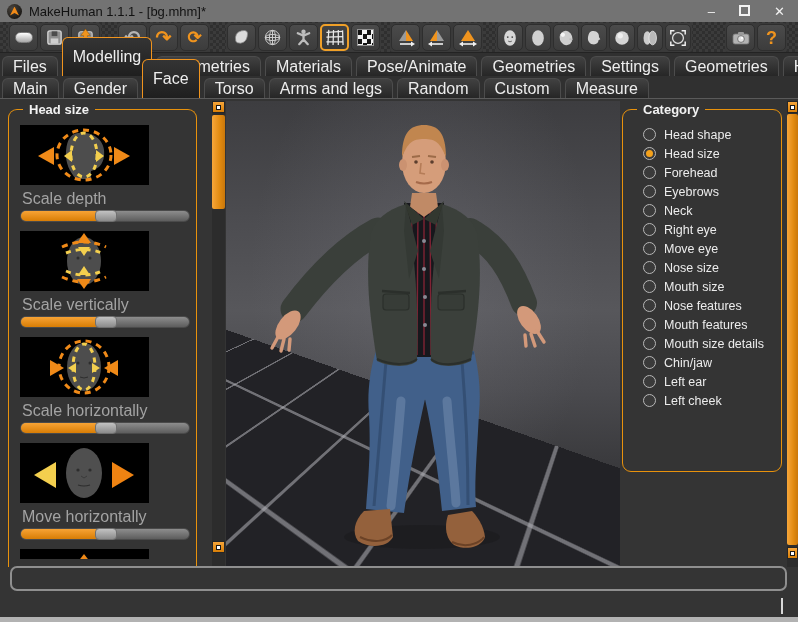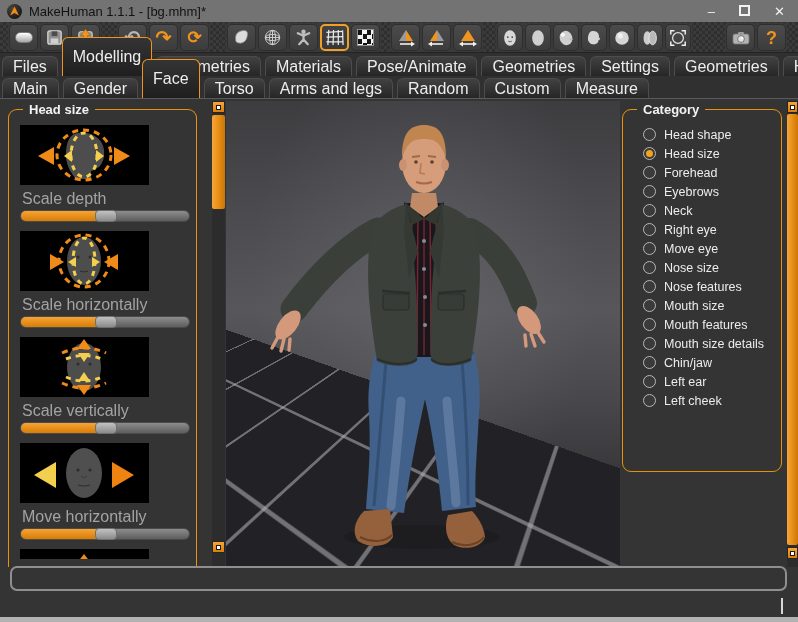--- a/index.html
+++ b/index.html
@@ -333,42 +333,20 @@
           <div class="slider">
             <div class="slider-fill" style="width: 45%;"></div>
             <div class="slider-handle" style="left: 45%;"></div>
           </div>
         </div>
 
         <div class="mod-block">
           <div class="preview">
             <svg width="129" height="60" viewBox="0 0 129 60">
               <ellipse cx="64" cy="30" rx="17" ry="24" fill="#4d4d4d"></ellipse>
-              <circle cx="58" cy="26" r="1.5" fill="#2d2d2d"></circle>
-                <circle cx="70" cy="26" r="1.5" fill="#2d2d2d"></circle>
-              <path d="M60,40 Q64,42 68,40" stroke="#2d2d2d" stroke-width="1" fill="none"></path>
-              <ellipse cx="64" cy="30" rx="25" ry="26" fill="none" stroke="#f08a18" stroke-width="3" stroke-dasharray="6 5"></ellipse>
-              <ellipse cx="64" cy="30" rx="11" ry="23" fill="none" stroke="#f3cf4e" stroke-width="3" stroke-dasharray="5 5"></ellipse>
-              <polygon points="30,23 30,39 44,31" fill="#f08a18"></polygon>
-              <polygon points="98,23 98,39 84,31" fill="#f08a18"></polygon>
-              <polygon points="56,26 56,36 48,31" fill="#f3cf4e"></polygon>
-              <polygon points="72,26 72,36 80,31" fill="#f3cf4e"></polygon>
-            </svg>
-          </div>
-          <div class="mod-label">Scale horizontally</div>
-          <div class="slider">
-            <div class="slider-fill" style="width: 45%;"></div>
-            <div class="slider-handle" style="left: 45%;"></div>
-          </div>
-        </div>
-
-        <div class="mod-block">
-          <div class="preview">
-            <svg width="129" height="60" viewBox="0 0 129 60">
-              <ellipse cx="64" cy="30" rx="17" ry="24" fill="#4d4d4d"></ellipse>
               <circle cx="58" cy="27" r="1.5" fill="#2d2d2d"></circle>
                 <circle cx="70" cy="27" r="1.5" fill="#2d2d2d"></circle>
               <path d="M42,16 Q64,6 86,16" stroke="#f08a18" stroke-width="3" stroke-dasharray="6 5" fill="none"></path>
               <path d="M46,22 Q64,15 82,22" stroke="#f3cf4e" stroke-width="3" stroke-dasharray="5 5" fill="none"></path>
               <path d="M42,46 Q64,56 86,46" stroke="#f08a18" stroke-width="3" stroke-dasharray="6 5" fill="none"></path>
               <path d="M46,40 Q64,48 82,40" stroke="#f3cf4e" stroke-width="3" stroke-dasharray="5 5" fill="none"></path>
               <polygon points="57,12 71,12 64,2" fill="#f08a18"></polygon>
               <polygon points="58,16 70,16 64,25" fill="#f3cf4e"></polygon>
               <polygon points="58,44 70,44 64,35" fill="#f3cf4e"></polygon>
               <polygon points="57,48 71,48 64,58" fill="#f08a18"></polygon>
@@ -377,20 +355,42 @@
           <div class="mod-label">Scale vertically</div>
           <div class="slider">
             <div class="slider-fill" style="width: 45%;"></div>
             <div class="slider-handle" style="left: 45%;"></div>
           </div>
         </div>
 
         <div class="mod-block">
           <div class="preview">
             <svg width="129" height="60" viewBox="0 0 129 60">
+              <ellipse cx="64" cy="30" rx="17" ry="24" fill="#4d4d4d"></ellipse>
+              <circle cx="58" cy="26" r="1.5" fill="#2d2d2d"></circle>
+                <circle cx="70" cy="26" r="1.5" fill="#2d2d2d"></circle>
+              <path d="M60,40 Q64,42 68,40" stroke="#2d2d2d" stroke-width="1" fill="none"></path>
+              <ellipse cx="64" cy="30" rx="25" ry="26" fill="none" stroke="#f08a18" stroke-width="3" stroke-dasharray="6 5"></ellipse>
+              <ellipse cx="64" cy="30" rx="11" ry="23" fill="none" stroke="#f3cf4e" stroke-width="3" stroke-dasharray="5 5"></ellipse>
+              <polygon points="30,23 30,39 44,31" fill="#f08a18"></polygon>
+              <polygon points="98,23 98,39 84,31" fill="#f08a18"></polygon>
+              <polygon points="56,26 56,36 48,31" fill="#f3cf4e"></polygon>
+              <polygon points="72,26 72,36 80,31" fill="#f3cf4e"></polygon>
+            </svg>
+          </div>
+          <div class="mod-label">Scale horizontally</div>
+          <div class="slider">
+            <div class="slider-fill" style="width: 45%;"></div>
+            <div class="slider-handle" style="left: 45%;"></div>
+          </div>
+        </div>
+
+        <div class="mod-block">
+          <div class="preview">
+            <svg width="129" height="60" viewBox="0 0 129 60">
               <ellipse cx="64" cy="30" rx="18" ry="25" fill="#4f4f4f"></ellipse>
               <circle cx="58" cy="27" r="1.6" fill="#2d2d2d"></circle>
                 <circle cx="70" cy="27" r="1.6" fill="#2d2d2d"></circle>
               <path d="M58,42 Q64,44 70,42" stroke="#2d2d2d" stroke-width="1.2" fill="none"></path>
               <path d="M61,33 L64,35 L67,33" stroke="#3a3a3a" stroke-width="1" fill="none"></path>
               <polygon points="36,19 36,45 14,32" fill="#f3cf4e"></polygon>
               <polygon points="92,19 92,45 114,32" fill="#ef8312"></polygon>
             </svg>
           </div>
           <div class="mod-label">Move horizontally</div>
@@ -509,25 +509,25 @@
         <div class="radio-row">
             <span class="radio"></span>
             <span class="radio-label">Move eye</span>
           </div>
         <div class="radio-row">
             <span class="radio"></span>
             <span class="radio-label">Nose size</span>
           </div>
         <div class="radio-row">
             <span class="radio"></span>
+            <span class="radio-label">Mouth size</span>
+          </div>
+        <div class="radio-row">
+            <span class="radio"></span>
             <span class="radio-label">Nose features</span>
-          </div>
-        <div class="radio-row">
-            <span class="radio"></span>
-            <span class="radio-label">Mouth size</span>
           </div>
         <div class="radio-row">
             <span class="radio"></span>
             <span class="radio-label">Mouth features</span>
           </div>
         <div class="radio-row">
             <span class="radio"></span>
             <span class="radio-label">Mouth size details</span>
           </div>
         <div class="radio-row">

